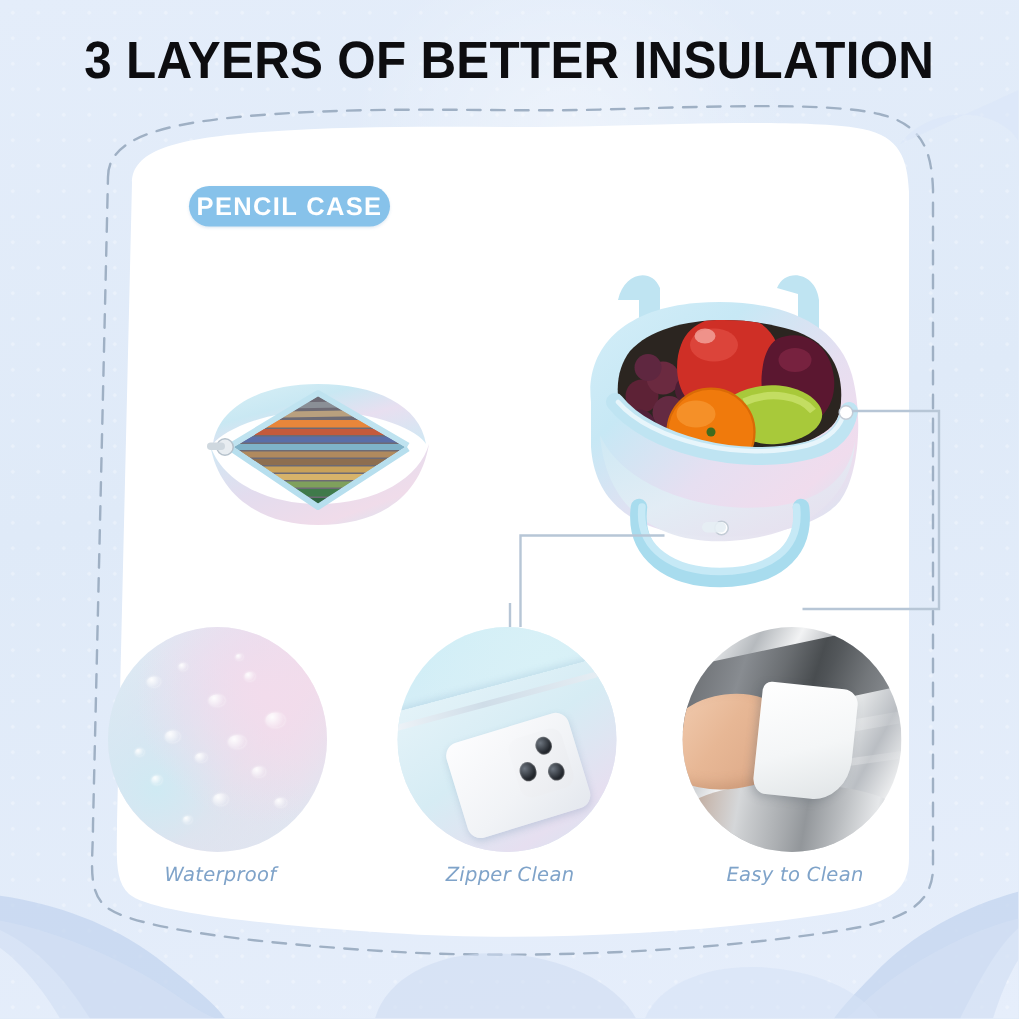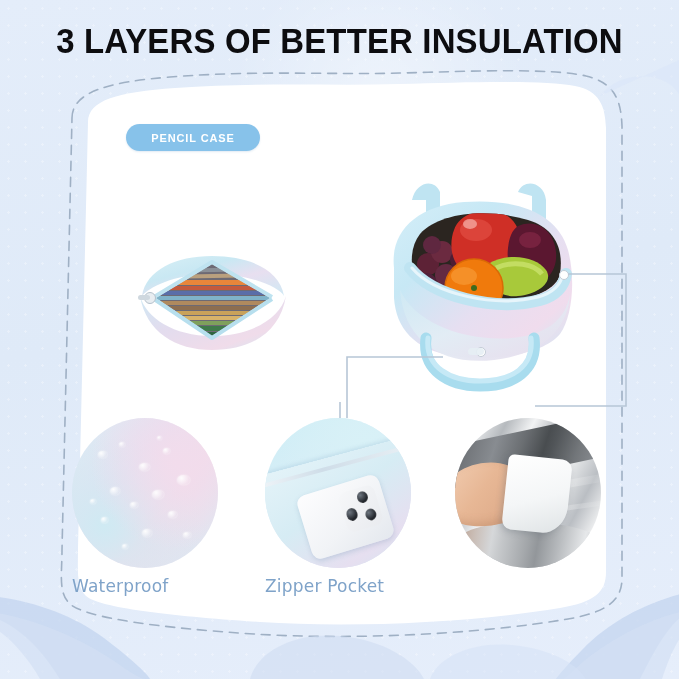--- a/index.html
+++ b/index.html
@@ -56,21 +56,21 @@
   
   #card-layer { position: absolute; inset: 0; }
 
   
   .badge {
     position: absolute;
     height: 27px;
     border-radius: 14px;
     background: #87c2ea;
     color: #ffffff;
-    font-size: 11px;
+    font-size: 17px;
     font-weight: bold;
     letter-spacing: .9px;
     display: flex;
     align-items: center;
     justify-content: center;
     box-shadow: 0 1px 2px rgba(120,160,200,.22);
   }
   #badge-pencil-case { left: 126px; top: 124px; width: 134px; }
   #badge-shoulder-bag { left: 414px; top: 124px; width: 136px; }
 
@@ -90,25 +90,26 @@
   .feature { position: absolute; width: 150px; }
   .feature-circle {
     width: 146px;
     height: 150px;
     border-radius: 50%;
     overflow: hidden;
     position: relative;
   }
   .feature-label {
     margin-top: 8px;
-    text-align: left;
-    font-size: 17px;
+    text-align: center;
+    font-size: 13px;
     color: #7fa3c9;
     letter-spacing: .2px;
     font-family: "DejaVu Sans", sans-serif;
+    font-style: italic;
   }
   #feature-waterproof { left: 72px; top: 418px; }
   #feature-zipper-pocket { left: 265px; top: 418px; }
   #feature-easy-clean { left: 455px; top: 418px; }
 
   
   .wp-base {
     position: absolute; inset: 0;
     background:
       radial-gradient(ellipse at 72% 30%, #f2dcec 0%, rgba(242,220,236,0) 58%),
@@ -447,33 +448,34 @@
       <div class="zp-flap"></div>
       <div class="zp-zipper"></div>
       <div class="zp-phone">
         <div class="zp-cam">
           <div class="zp-lens" style="left:8%;top:42%;"></div>
           <div class="zp-lens" style="left:50%;top:8%;"></div>
           <div class="zp-lens" style="left:56%;top:56%;"></div>
         </div>
       </div>
     </div>
-    <div class="feature-label">Zipper Pocket</div>
+    <div class="feature-label">Zipper Clean</div>
   </div>
 
   <div class="feature" id="feature-easy-clean">
     <div class="feature-circle">
       <div class="ec-base"></div>
       <div class="ec-dark"></div>
       <div class="ec-foil-streak" style="left:-10%;top:46%;width:120%;height:8px;transform:rotate(-10deg);"></div>
       <div class="ec-foil-streak" style="left:-10%;top:62%;width:120%;height:5px;transform:rotate(-8deg);"></div>
       <div class="ec-bottom"></div>
       <div class="ec-hand"></div>
       <div class="ec-wipe"></div>
     </div>
+    <div class="feature-label">Easy to Clean</div>
   </div>
 
   <div id="decor-layer">
     <svg width="679" height="679" viewBox="0 0 679 679">
 
       <path d="M -10 596 C 30 600, 72 614, 104 638 C 130 658, 146 672, 150 679
                L 60 679 C 48 660, 26 628, -10 616 Z" fill="#c3d4ef" opacity=".75"></path>
       <path d="M -10 612 C 34 618, 86 640, 124 668 C 136 676, 142 679, 146 679
                L 40 679 C 28 658, 8 634, -10 626 Z" fill="#d3e0f4" opacity=".7"></path>
 

